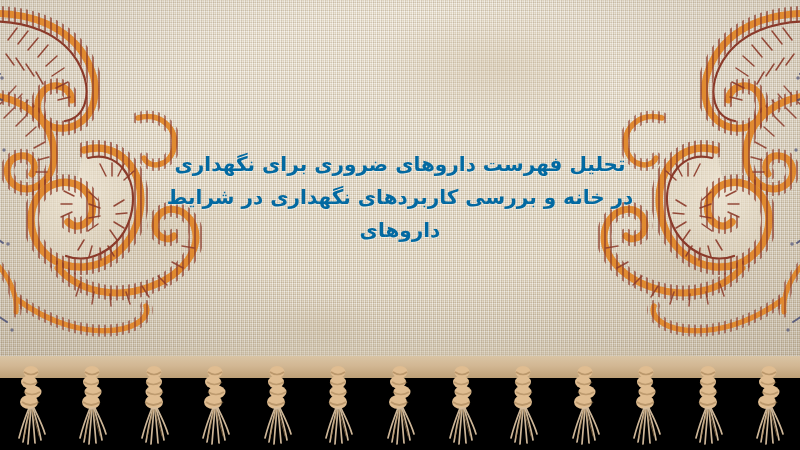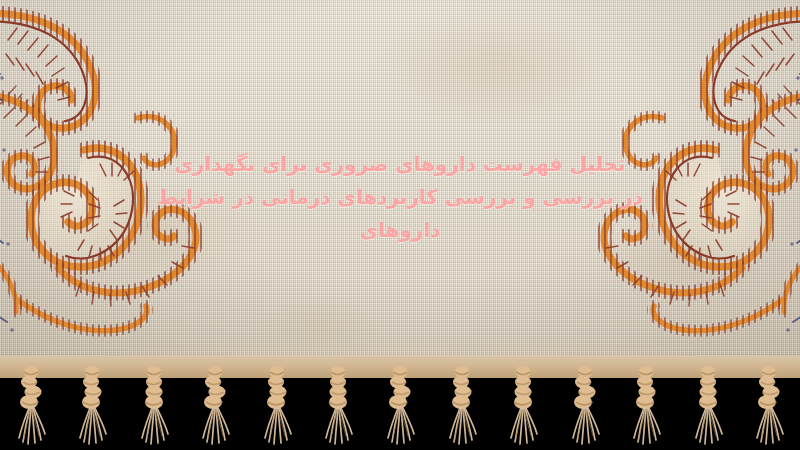--- a/index.html
+++ b/index.html
@@ -83,21 +83,21 @@
     width: 500px;
     text-align: center;
     direction: rtl;
     z-index: 6;
   }
   .title-line {
     font-family: "DejaVu Sans", sans-serif;
     font-size: 20px;
     font-weight: bold;
     line-height: 33px;
-    color: #fca5a5;
+    color: #0369a1;
     white-space: nowrap;
     letter-spacing: 0px;
     text-shadow: 0 1px 0 rgba(255,252,244,0.45);
   }
 
   
   .fringe-zone {
     position: absolute;
     left: 0;
     top: 356px;
@@ -307,21 +307,21 @@
         </g>
 
         <path d="M 150 118 C 172 112, 190 128, 186 148 C 182 166, 162 170, 156 158" stroke="#e08a30" stroke-width="5.5"></path>
         <path d="M 150 118 C 172 112, 190 128, 186 148 C 182 166, 162 170, 156 158" stroke="url(#ticks2)" stroke-width="12" opacity="0.75"></path>
       </g>
     </svg>
   </div>
 
   <div class="title-block">
     <div class="title-line">تحلیل فهرست داروهای ضروری برای نگهداری</div>
-    <div class="title-line">در بررسی و بررسی کاربردهای درمانی در شرایط</div>
+    <div class="title-line">در خانه و بررسی کاربردهای نگهداری در شرایط</div>
     <div class="title-line">داروهای</div>
   </div>
 
   <div class="fringe-zone">
     <div class="fringe-rail"></div>
     <div id="tassels">
         <div class="tassel" style="left: 14px;">
           <svg viewBox="0 0 34 86" xmlns="http://www.w3.org/2000/svg" aria-hidden="true">
             <g>
               <ellipse cx="17" cy="8" rx="7.5" ry="6" fill="#e0bd91"></ellipse>

